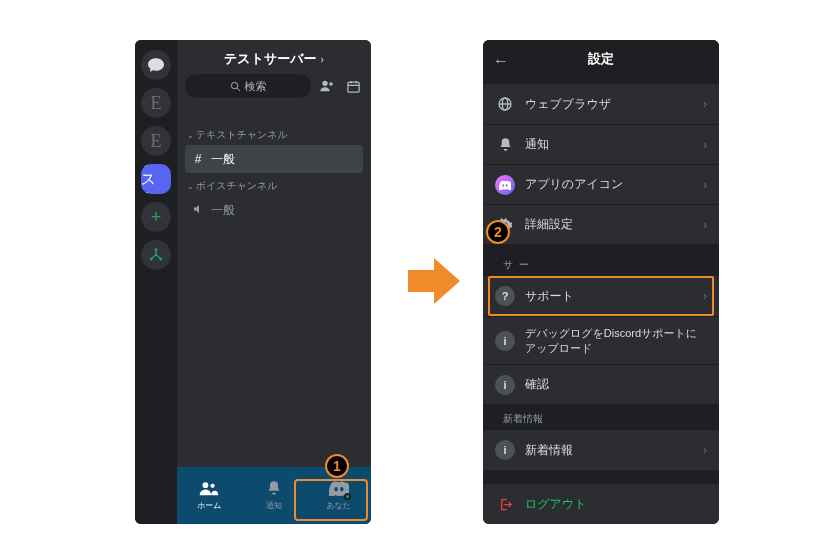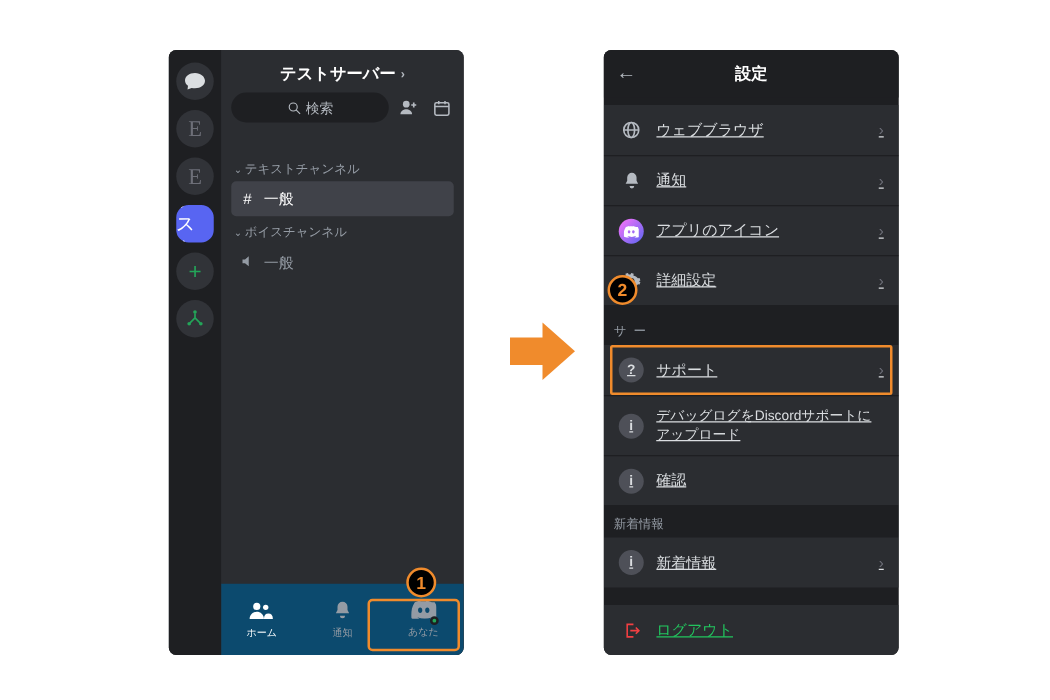--- a/index.html
+++ b/index.html
@@ -101,37 +101,36 @@
     color:#fff; font-weight:600; font-size:13px; background:#1e1f22;
   }
   .settings-header .back { position:absolute; left:10px; color:#b5bac1; font-size:16px; }
   .section-gap { height:6px; }
   .settings-body { flex:1; overflow:hidden; }
   .settings-item {
     background:#2b2d31;
     height:40px; display:flex; align-items:center; gap:10px;
     padding:0 12px; color:#dbdee1; font-size:12px;
     position:relative;
-    text-decoration:underline;
   }
   .settings-item.tall { height:48px; }
   .settings-item .sicon {
     width:20px; height:20px; display:flex; align-items:center; justify-content:center;
     color:#b5bac1; font-size:13px;
   }
   .settings-item .sicon.round { background:#4e5058; border-radius:50%; color:#dbdee1; font-size:11px; font-weight:700; }
   .settings-item .sicon.nitro { background:linear-gradient(135deg,#ff73fa,#5865f2); border-radius:50%; }
   .settings-item .lbl { flex:1; white-space:nowrap; overflow:hidden; text-overflow:ellipsis; }
   .settings-item .chev-r { color:#6d6f78; font-size:12px; }
   .settings-item + .settings-item { border-top:1px solid #1e1f22; }
   .settings-item .twoline { flex:1; font-size:11px; line-height:1.35; }
   .settings-item.logout { color:#22c55e; }
   .settings-item.logout .sicon { color:#f23f42; }
 
-  .group-label { color:#949ba4; font-size:10px; padding:8px 8px 4px; background:#1e1f22; }
+  .group-label { color:#949ba4; font-size:10px; padding:8px 20px 4px; background:#1e1f22; }
 
   .highlight-2 {
     position:absolute; left:5px; top:236px; width:226px; height:40px;
     border:2px solid #f08b2c; border-radius:2px; pointer-events:none;
   }
 
   
   .badge {
     position:absolute; width:24px; height:24px; border-radius:50%;
     background:#000; border:2px solid #f08b2c; color:#f08b2c;

